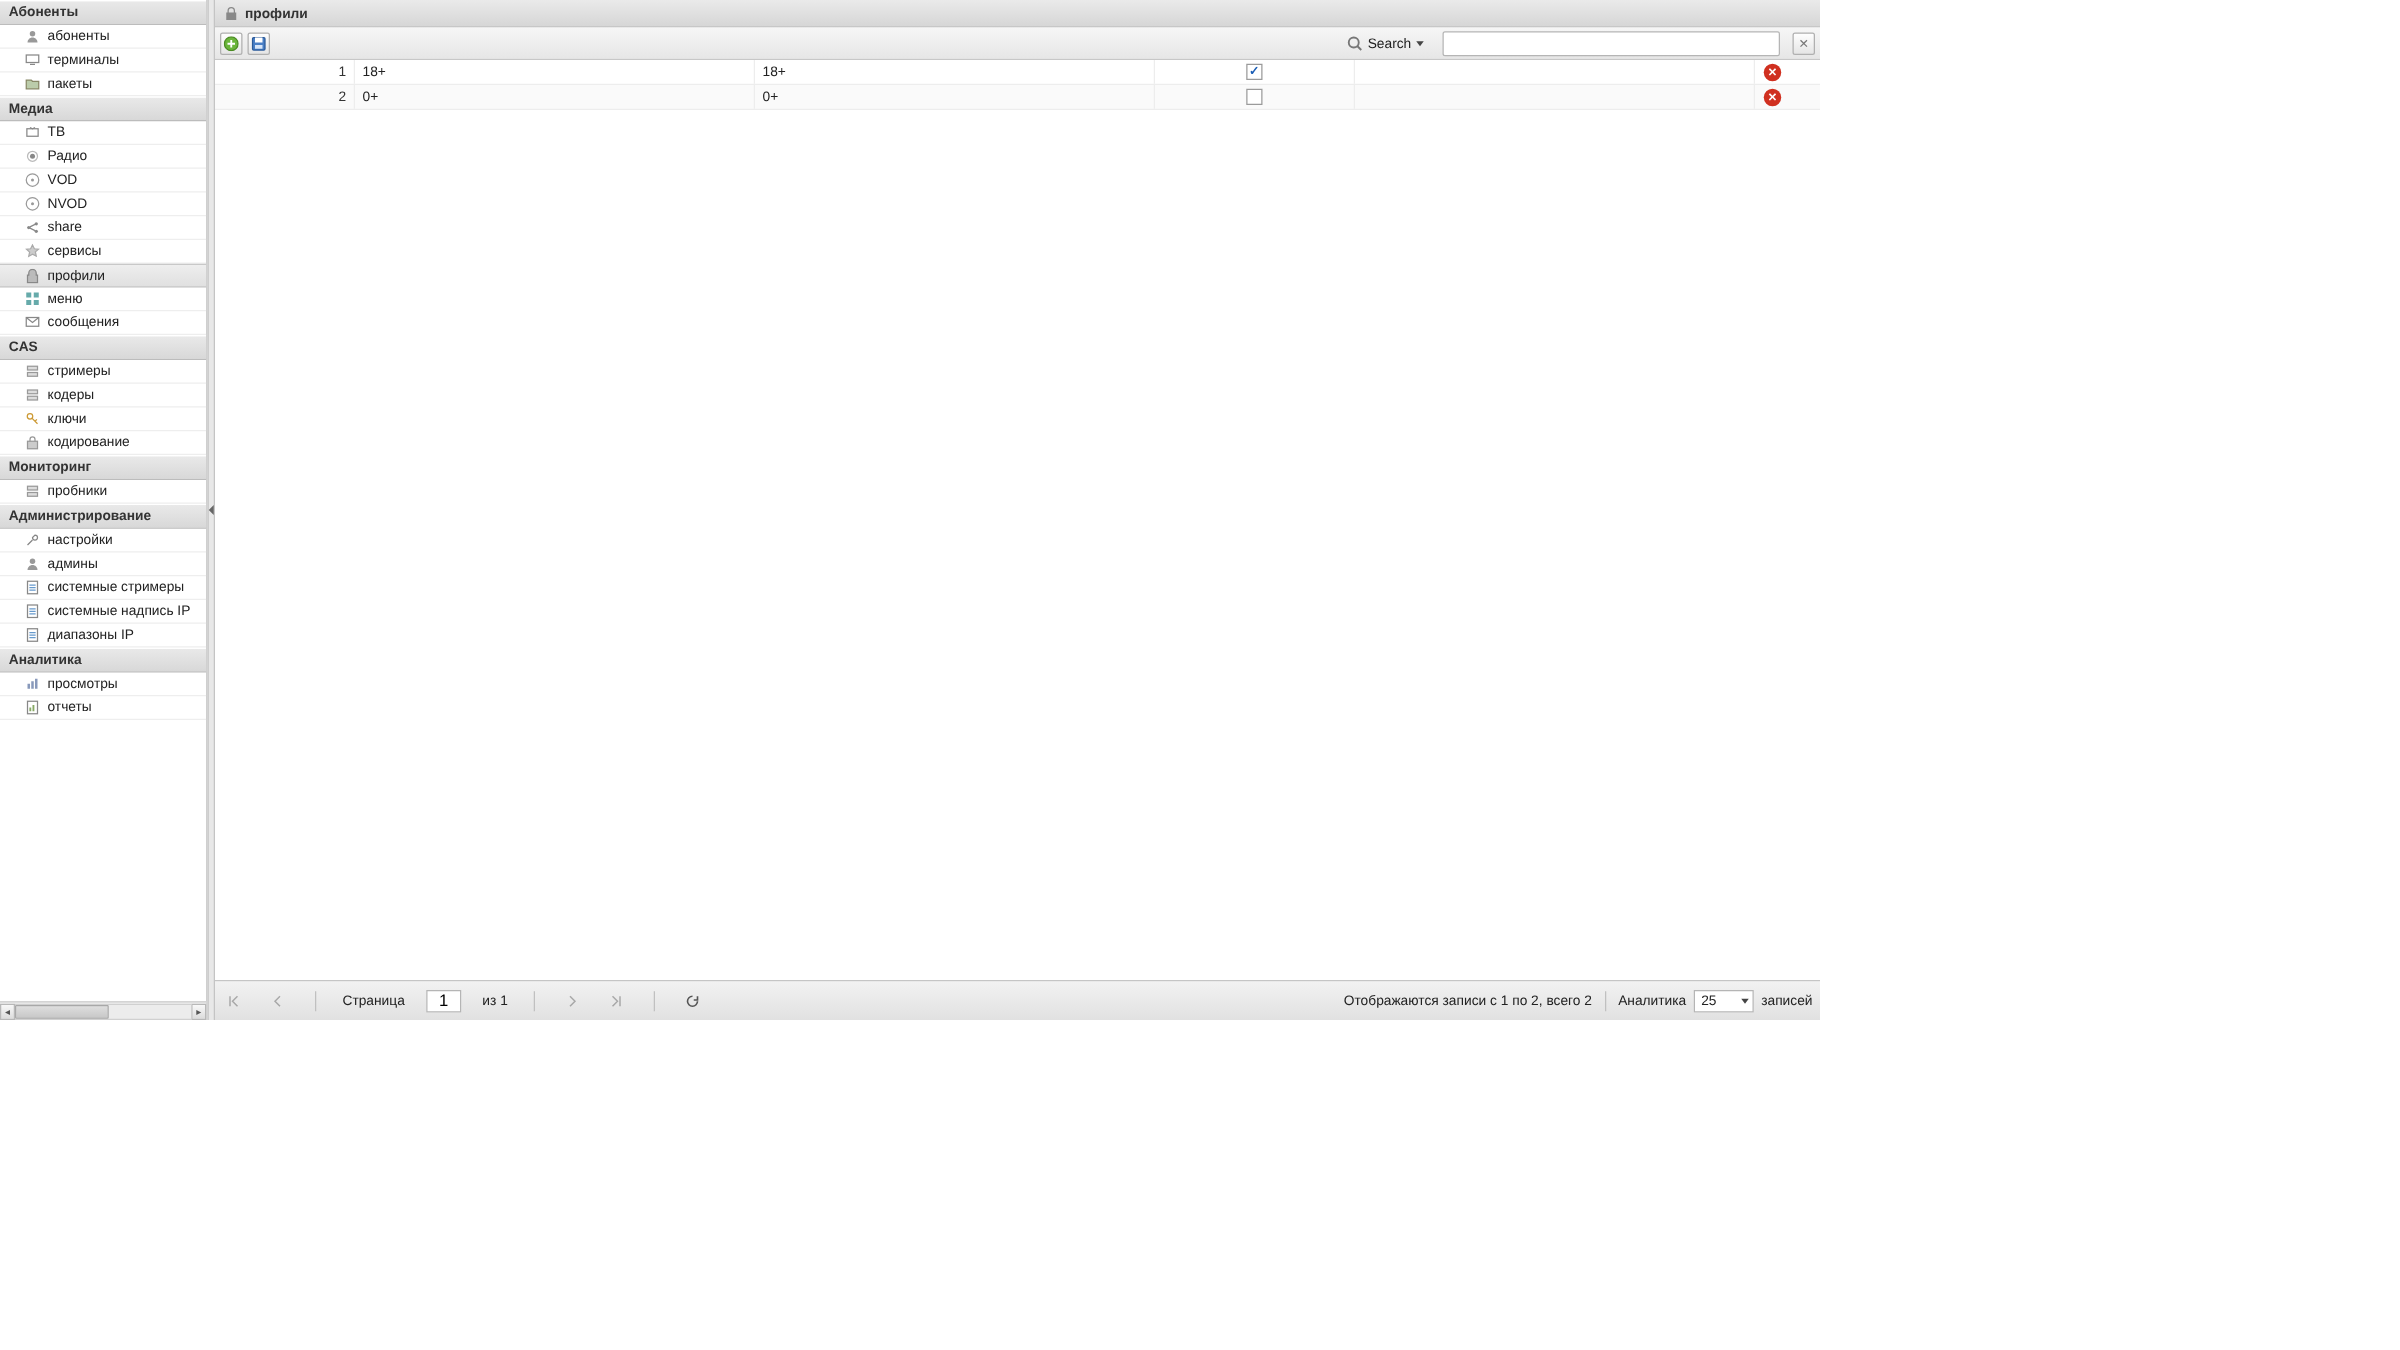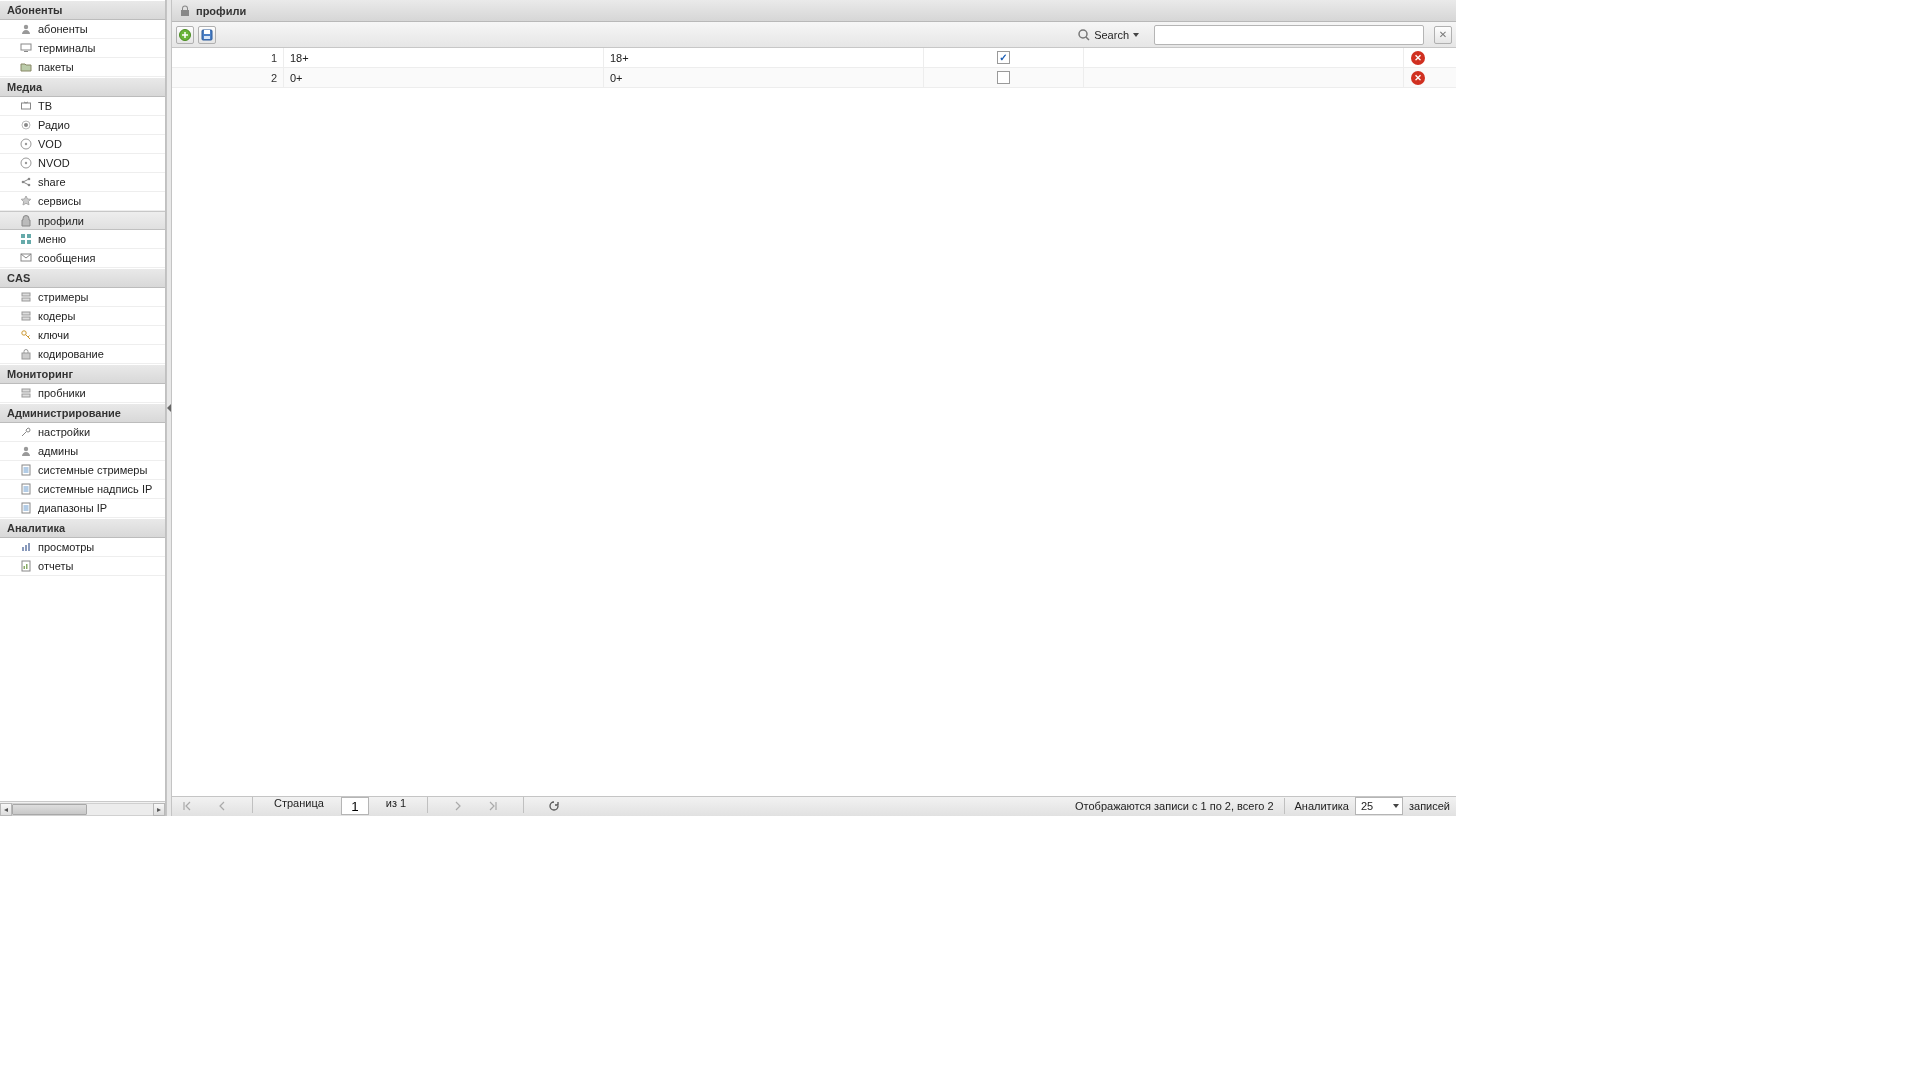--- a/index.html
+++ b/index.html
@@ -210,24 +210,24 @@
   .chk.checked::after {
     content:"✓";
     color:#1a5db5;
     font-size:10px;
     font-weight:bold;
     line-height:10px;
   }
 
   
   .paging {
-    height: 20px;
+    height: 32px;
     background: linear-gradient(#f2f2f2,#e1e1e1);
     border-top: 1px solid #c5c5c5;
-    display:flex; align-items:flex-start;
+    display:flex; align-items:center;
     padding: 0 6px;
     gap: 17px;
   }
   .paging .pg-btn {
     width:18px; height:18px;
     display:inline-flex; align-items:center; justify-content:center;
     cursor:pointer;
   }
   .paging .pg-btn.disabled { opacity:0.35; cursor:default; }
   .paging .sep {

